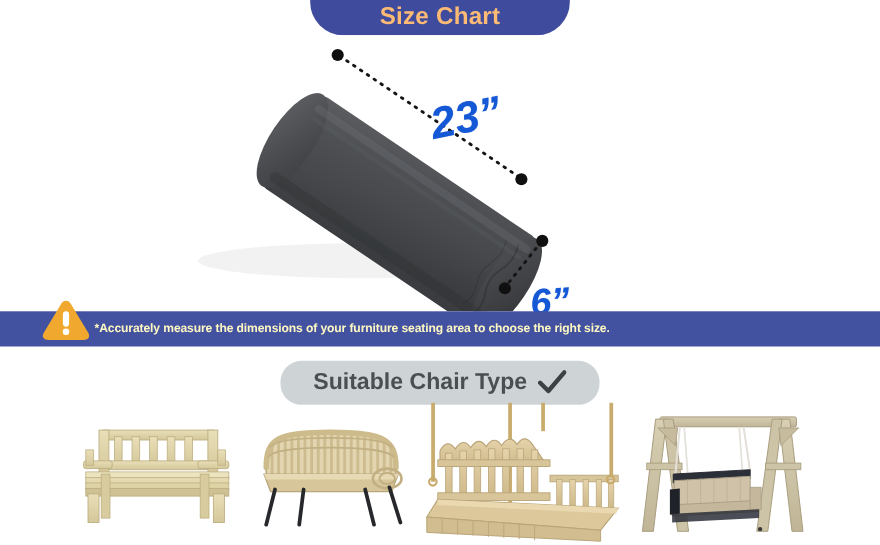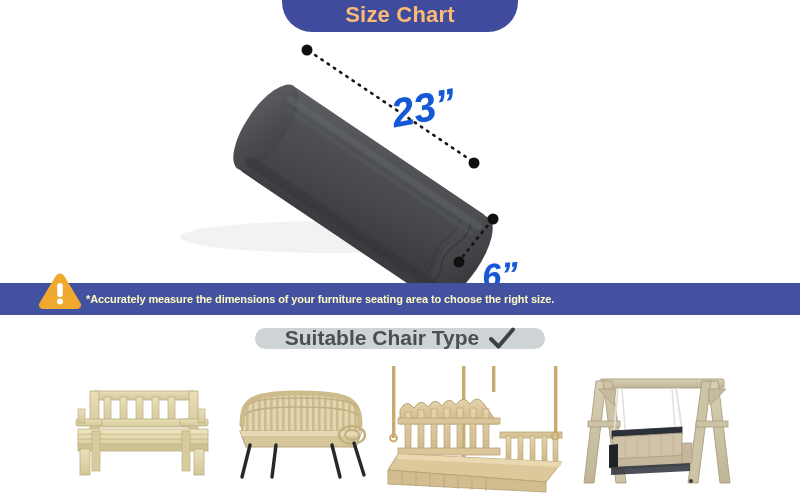--- a/index.html
+++ b/index.html
@@ -111,21 +111,21 @@
     width: 44px;
     height: 40px;
   }
 
   
   .chair-type-pill {
     position: absolute;
     left: 255px;
     top: 328px;
     width: 290px;
-    height: 21px;
+    height: 40px;
     background: #ced3d6;
     border-radius: 19px;
     display: flex;
     align-items: center;
     justify-content: center;
     gap: 10px;
   }
   .chair-type-text {
     color: #4a4f52;
     font-size: 21px;

